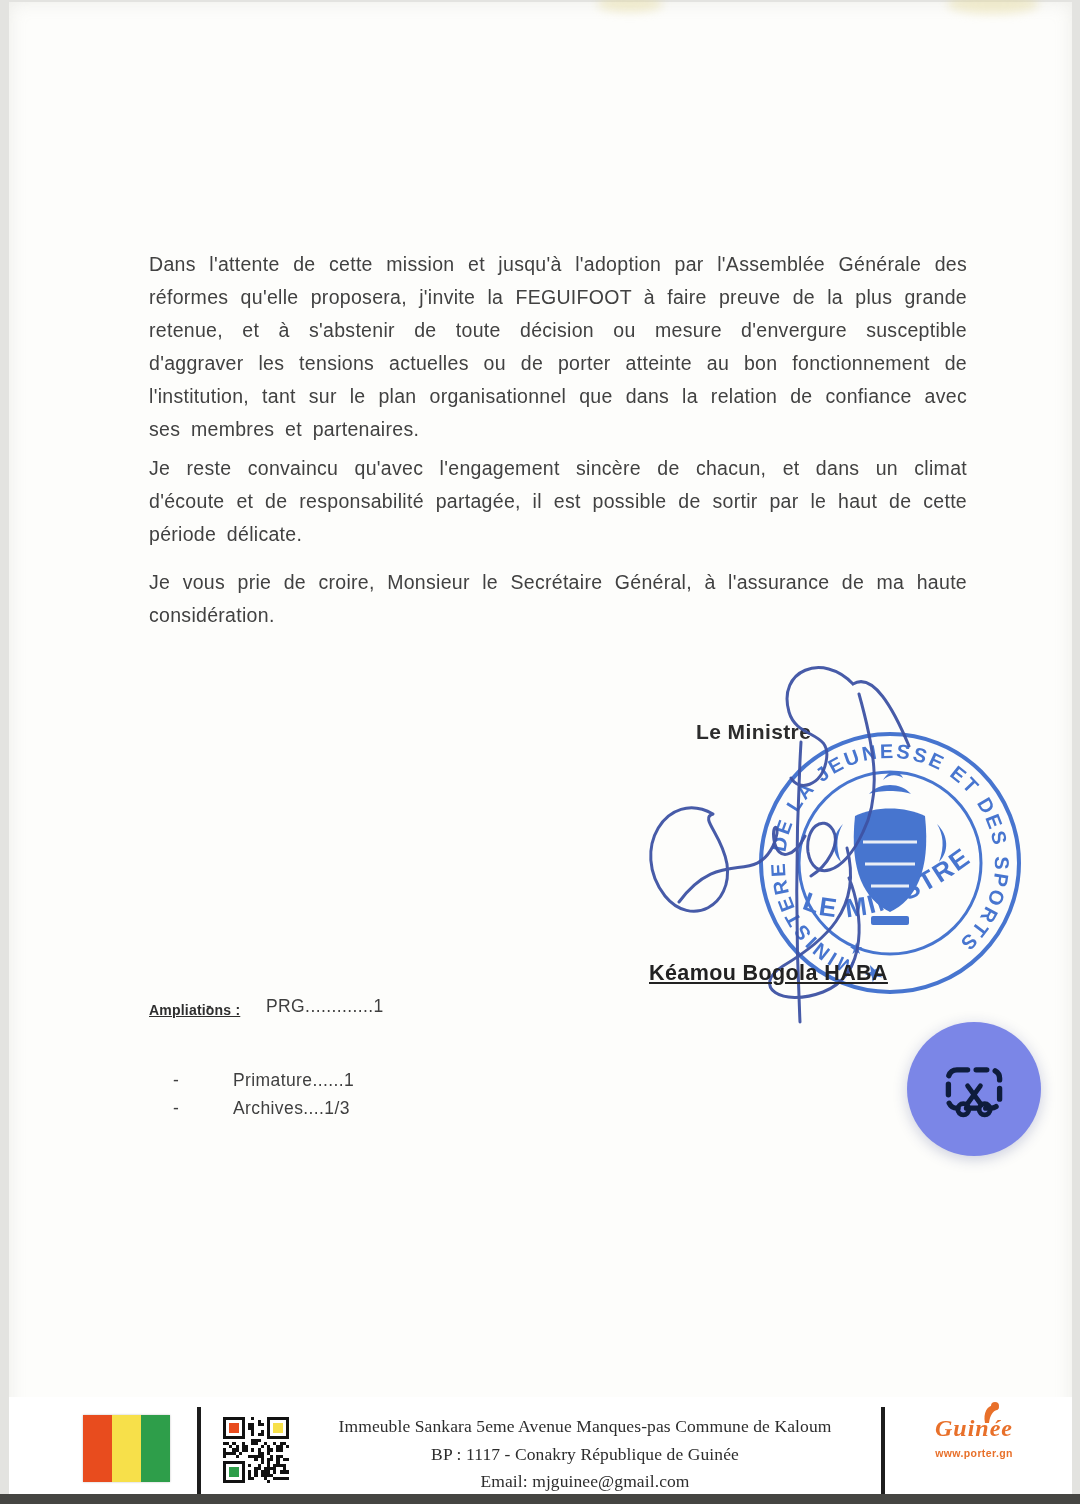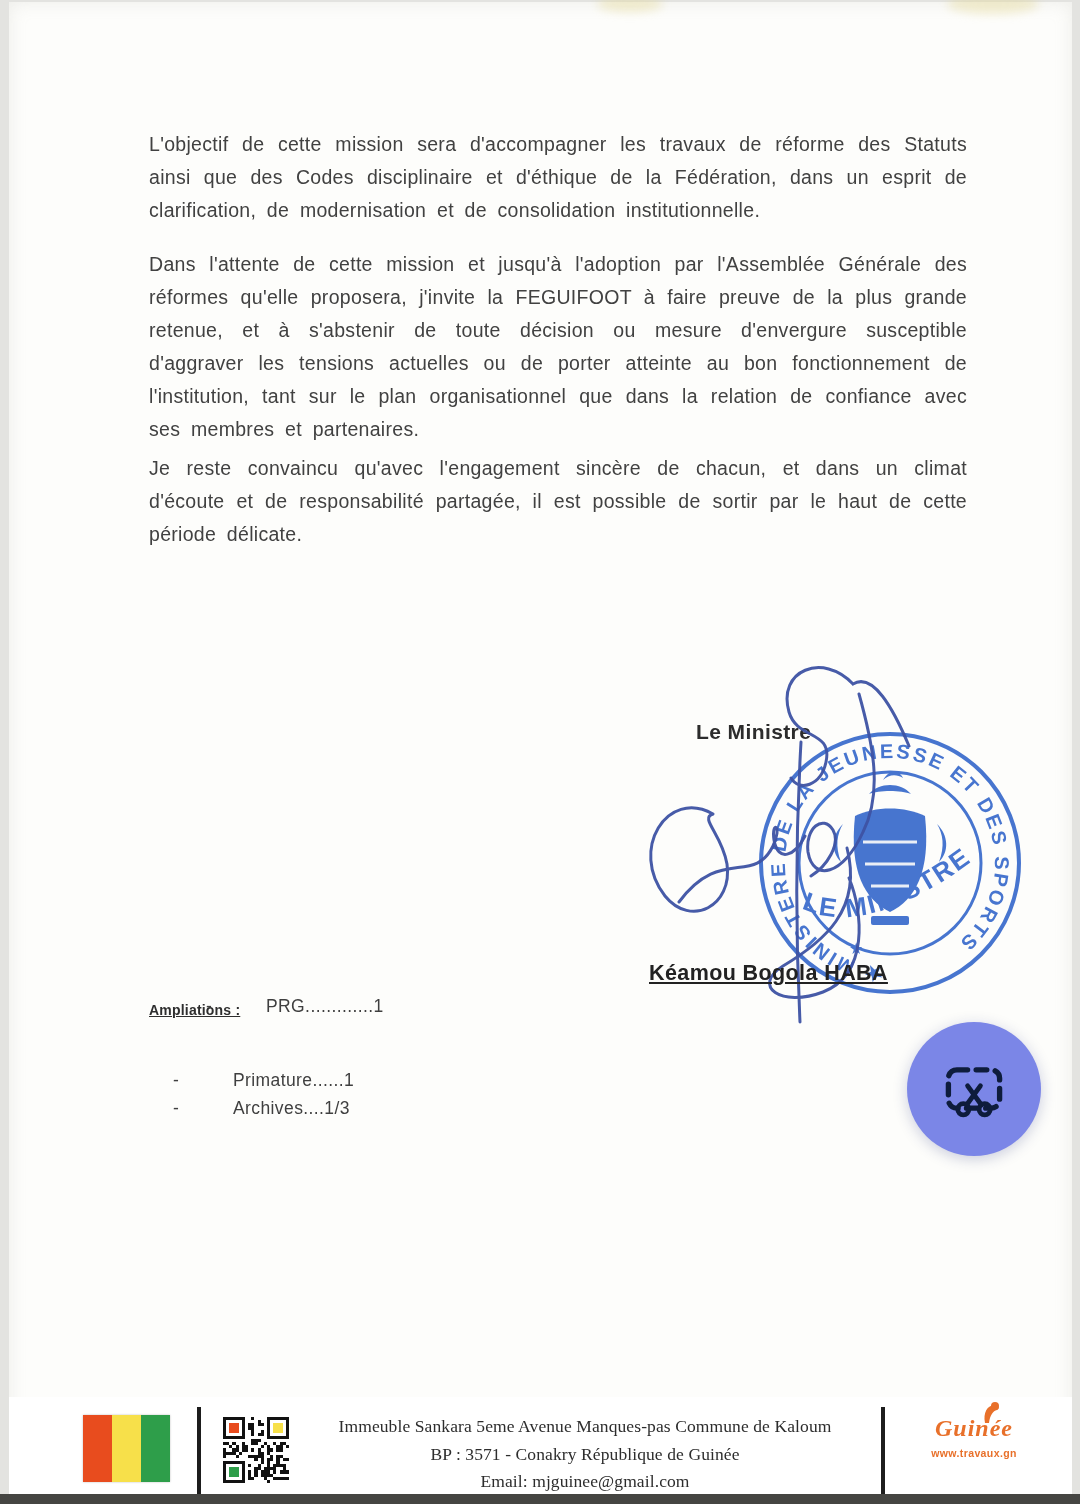--- a/index.html
+++ b/index.html
@@ -85,23 +85,23 @@
   .bottom-bar{position:absolute;left:0;right:0;bottom:0;height:10px;background:#454542;}
 </style>
 </head>
 <body>
 
 <div class="page">
 
   <div class="smudge s1"></div>
   <div class="smudge s2"></div>
 
-  <div class="para p1">L'objectif de cette mission sera d'accompagner les travaux de réforme des Statuts ainsi que des Codes disciplinaire et d'éthique de la Fédération, dans un esprit de clarification, de modernisation et de consolidation institutionnelle.</div>
   <div class="para p2">Dans l'attente de cette mission et jusqu'à l'adoption par l'Assemblée Générale des réformes qu'elle proposera, j'invite la FEGUIFOOT à faire preuve de la plus grande retenue, et à s'abstenir de toute décision ou mesure d'envergure susceptible d'aggraver les tensions actuelles ou de porter atteinte au bon fonctionnement de l'institution, tant sur le plan organisationnel que dans la relation de confiance avec ses membres et partenaires.</div>
   <div class="para p3">Je reste convaincu qu'avec l'engagement sincère de chacun, et dans un climat d'écoute et de responsabilité partagée, il est possible de sortir par le haut de cette période délicate.</div>
+  <div class="para p4">Je vous prie de croire, Monsieur le Secrétaire Général, à l'assurance de ma haute considération.</div>
 
   <div class="minister-title">Le Ministre</div>
 
   <svg class="stamp" viewBox="0 0 278 278">
     <defs>
       <path id="ringPath" d="M139,244 A105,105 0 1,1 139,34 A105,105 0 1,1 139,244"></path>
       <path id="innerPath" d="M40,178 Q110,225 236,126"></path>
     </defs>
     <circle cx="139" cy="139" r="129" fill="none" stroke="#2f63c9" stroke-width="4"></circle>
     <circle cx="139" cy="139" r="91" fill="none" stroke="#2f63c9" stroke-width="3"></circle>
@@ -287,28 +287,28 @@
         <rect x="2" y="2" width="3" height="3" fill="#e84c1e"></rect>
         <rect x="14" y="0" width="7" height="7" fill="#111"></rect>
         <rect x="15" y="1" width="5" height="5" fill="#fff"></rect>
         <rect x="16" y="2" width="3" height="3" fill="#f7e04a"></rect>
         <rect x="0" y="14" width="7" height="7" fill="#111"></rect>
         <rect x="1" y="15" width="5" height="5" fill="#fff"></rect>
         <rect x="2" y="16" width="3" height="3" fill="#2e9e4a"></rect>
       </svg>
     <div class="addr">
       <div>Immeuble Sankara 5eme Avenue Manques-pas Commune de Kaloum</div>
-      <div>BP : 3571 - Conakry République de Guinée</div>
+      <div>BP : 1117 - Conakry République de Guinée</div>
       <div>Email: mjguinee@gmail.com</div>
     </div>
     <div class="vdiv d2"></div>
     <div class="brand">
       <svg class="bird" width="30" height="24" viewBox="0 0 30 24">
         <path d="M14,22 C12,12 16,4 24,4 C28,4 29,8 26,9 C22,10 19,14 18,22 Z" fill="#e8702a"></path>
         <circle cx="24" cy="5" r="4" fill="#e8702a"></circle>
       </svg>
       <div class="word">Guinée</div>
-      <div class="url">www.travaux.gn</div>
+      <div class="url">www.porter.gn</div>
     </div>
   </div>
 </div>
 
 <div class="bottom-bar"></div>
 
 </body></html>

